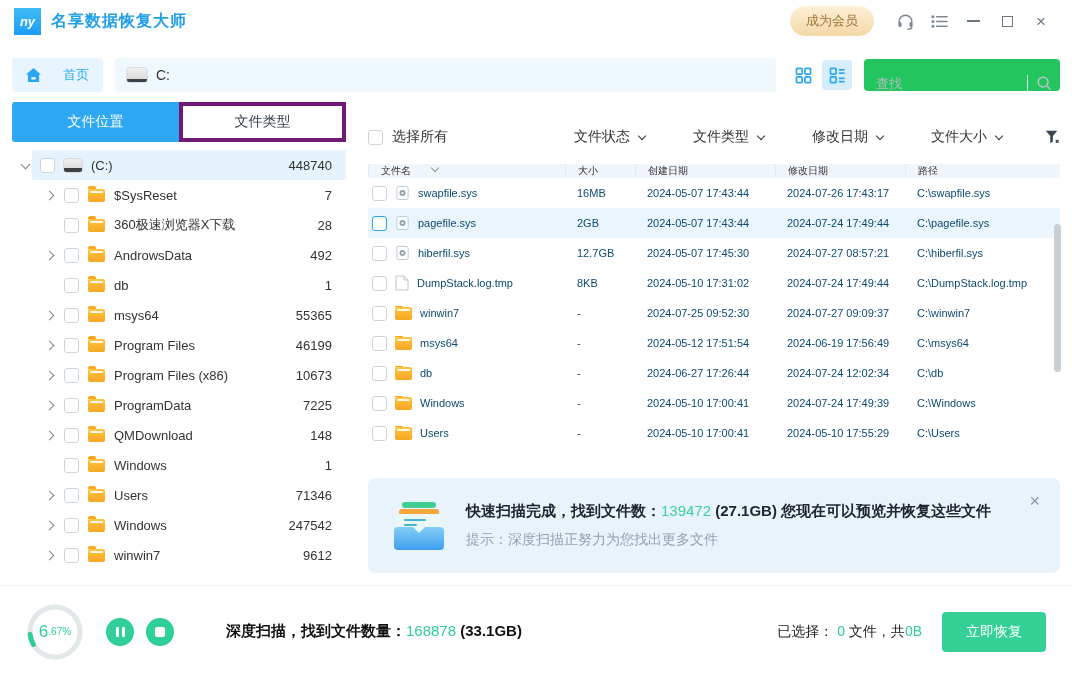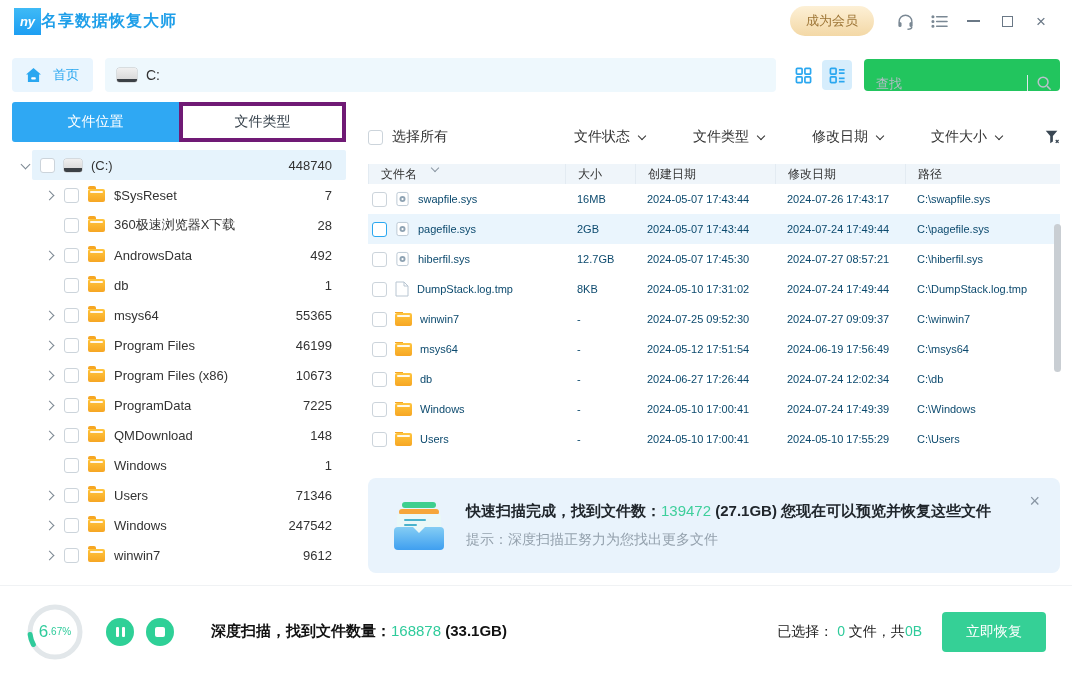--- a/index.html
+++ b/index.html
@@ -3,32 +3,32 @@
 <meta charset="utf-8">
 <style>
   *{margin:0;padding:0;box-sizing:border-box}
   html,body{width:1072px;height:677px;overflow:hidden}
   body{font-family:"Liberation Sans",sans-serif;background:#fff;color:#333;position:relative;font-size:13px}
 
   
   .titlebar{height:42px;display:flex;align-items:center;padding:0 14px}
   .logo{width:27px;height:27px;border-radius:0;background:linear-gradient(180deg,#3fbaf6,#1d9ef2);
         color:#fff;font-weight:bold;font-style:italic;font-size:13px;display:flex;align-items:center;justify-content:center}
-  .app-title{font-size:16px;font-weight:bold;color:#1f9fe9;letter-spacing:1px}
+  .app-title{margin-left:10px;font-size:16px;font-weight:bold;color:#1f9fe9;letter-spacing:1px}
   .titlebar .spacer{flex:1}
   .member-pill{padding:6px 16px;border-radius:15px;background:linear-gradient(180deg,#fdf0d6,#f3d8a6);
         color:#9c7434;font-size:13px;border:none;cursor:pointer}
   .tb-ic{width:34px;height:30px;display:flex;align-items:center;justify-content:center;color:#6a7886;cursor:pointer}
   .win-min{width:13px;height:2px;background:#6a7886}
   .win-max{width:11px;height:11px;border:1.5px solid #6a7886}
   .win-close{font-size:17px;line-height:1;color:#6a7886}
 
   
   .toolbar{display:flex;align-items:center;padding:0 12px;margin-top:16px;gap:12px}
-  .home-btn{height:34px;padding:0 14px;background:#e9f5fe;border:none;border-radius:4px;display:flex;align-items:center;gap:12px;
+  .home-btn{height:34px;padding:0 14px;background:#e9f5fe;border:none;border-radius:4px;display:flex;align-items:center;gap:22px;
         color:#2aa7f0;font-size:13px;cursor:pointer}
   .drive-bar{flex:1;height:34px;background:#eef8fd;border-radius:4px;display:flex;align-items:center;padding:0 12px;gap:9px;font-size:14px;color:#333}
   .drive-ic{width:20px;height:14px;border-radius:2.5px;background:linear-gradient(180deg,#f0f0f0,#d3d3d3);position:relative;box-shadow:0 0 0 .5px #c2c2c2}
   .drive-ic::after{content:"";position:absolute;left:0;right:0;bottom:0;height:3.5px;background:#3c4146;border-radius:0 0 2.5px 2.5px}
   .view-toggles{display:flex;gap:4px}
   .vt-btn{width:30px;height:30px;border:none;background:transparent;border-radius:4px;display:flex;align-items:center;justify-content:center;cursor:pointer}
   .vt-btn.active{background:#d6edfc}
   .searchbox{width:196px;height:32px;background:#22c55e;border-radius:4px;display:flex;align-items:flex-end;padding:0 8px 0 12px}
   .searchbox input{flex:1;border:none;outline:none;background:transparent;font-size:13px;color:#333;font-family:"Liberation Sans",sans-serif;min-width:0}
   .searchbox input::placeholder{color:#b3bcc5}
@@ -65,21 +65,21 @@
   .filters{height:30px;display:flex;align-items:center;flex:none;margin-top:20px}
   .select-all{display:flex;align-items:center;gap:9px;font-size:14px;color:#333}
   .filters .dds{margin-left:auto;display:flex;align-items:center;gap:48px}
   .dd{display:flex;align-items:center;gap:9px;font-size:14px;color:#333;cursor:pointer}
   .dd .chev{border-color:#333;width:6px;height:6px}
   .funnel{margin-left:42px;cursor:pointer;display:flex;align-items:center}
 
   
   .table{margin-top:12px;position:relative;flex:1;min-height:0}
   .tr{display:grid;grid-template-columns:197px 70px 140px 130px 1fr;align-items:center;height:30px}
-  .thead{background:#eff5fa;height:20px;position:relative;font-size:12px;color:#333}
+  .thead{background:#eff5fa;height:14px;position:relative;font-size:10px;color:#333}
   .th{padding-left:12px;border-left:1px solid #e3ebf2;height:100%;display:flex;align-items:center;white-space:nowrap;overflow:hidden}
   .th:first-child{border-left:none;padding-left:34px}
   .sort-chev{position:absolute;top:1px;left:64px;width:6px;height:6px;border-right:1.3px solid #8b97a2;border-bottom:1.3px solid #8b97a2;transform:rotate(45deg)}
   .td{padding-left:12px;white-space:nowrap;overflow:hidden;text-overflow:ellipsis;font-size:11px;color:#0c4a6e}
   .td.name-cell{display:flex;align-items:center;gap:8px;padding-left:4px}
   .trow.hl{background:#eaf5fd}
   .file-ic{flex:none;display:flex}
   .scroll-thumb{position:absolute;right:-1px;top:60px;width:7px;height:148px;background:#c9ced3;border-radius:4px}
 
   
@@ -100,21 +100,21 @@
   
   .footer{position:absolute;left:0;right:0;bottom:0;height:92px;background:#fff;border-top:1px solid #f0f2f4;display:flex;align-items:center;padding:0 26px}
   .ringwrap{position:relative;width:58px;height:58px;flex:none}
   .ringtxt{position:absolute;inset:0;display:flex;align-items:center;justify-content:center;color:#2fcb9b}
   .ringtxt .big{font-size:17px}
   .ringtxt .small{font-size:10px}
   .ctl{width:28px;height:28px;border-radius:50%;background:#2fd097;border:none;cursor:pointer;display:flex;align-items:center;justify-content:center;gap:3px}
   .ctl .bar{width:3px;height:10px;background:#fff;border-radius:1px}
   .ctl .sq{width:10px;height:10px;background:#fff;border-radius:2px}
   .ctls{display:flex;gap:12px;margin-left:22px}
-  .scaninfo{margin-left:37px}
+  .scaninfo{margin-left:52px}
   .scan-l1{font-size:15px;font-weight:bold;color:#111}
   .scan-l1 .grn{color:#2fcb9b;font-weight:normal}
   .scan-l2{margin-top:9px;font-size:13px;color:#9aa3ad}
   .scan-l2 b{color:#222;font-weight:normal;font-size:14px;margin-right:14px}
   .footer .spacer{flex:1}
   .sel-info{font-size:14px;color:#222;margin-right:20px}
   .sel-info .grn{color:#2fcb9b}
   .recover-btn{width:104px;height:40px;background:#35d096;color:#fff;border:none;border-radius:4px;font-size:14px;cursor:pointer;font-family:"Liberation Sans",sans-serif}
 
   svg{display:block}

